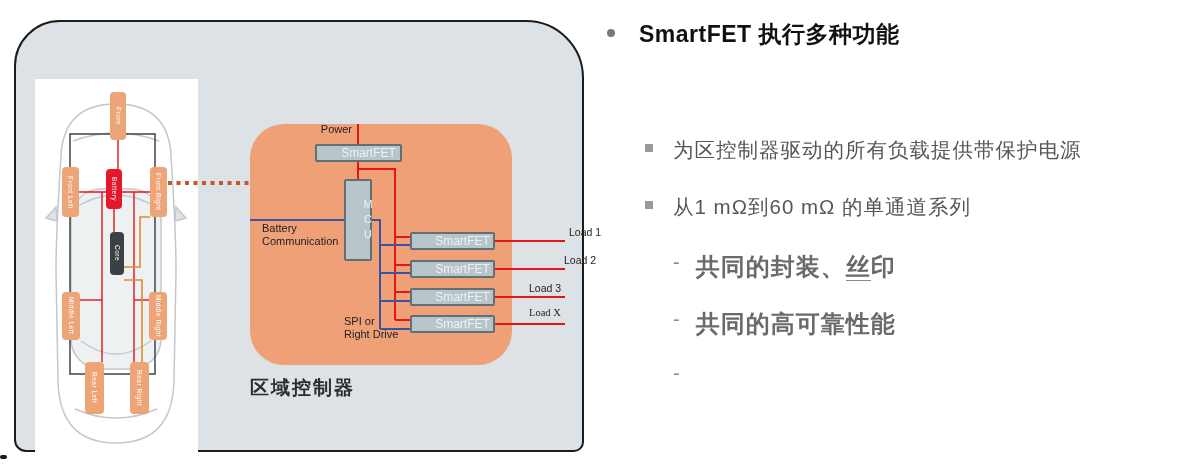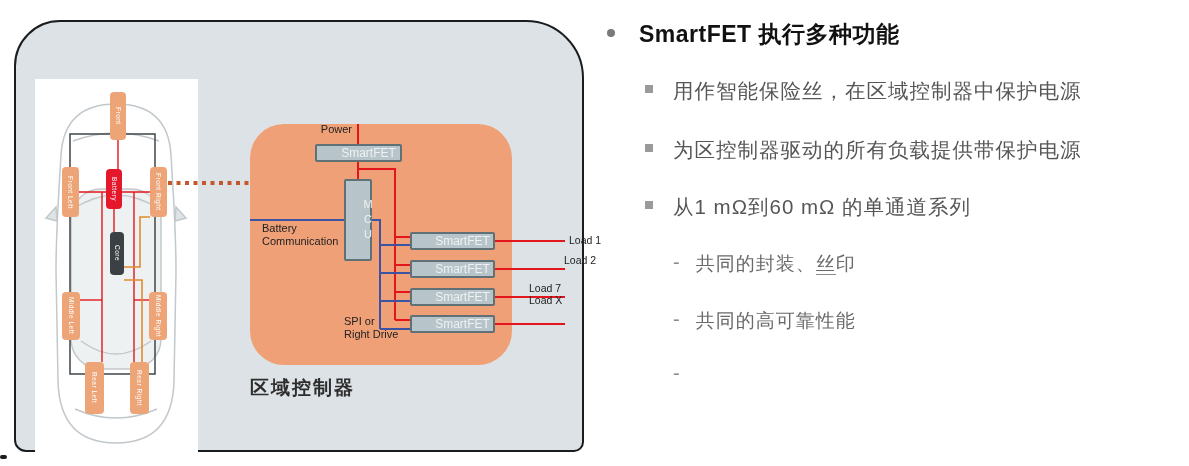--- a/index.html
+++ b/index.html
@@ -48,21 +48,21 @@
   .t-row{position:absolute;left:607px;top:19px;display:flex;align-items:flex-start;white-space:nowrap;}
   .dot{width:8px;height:8px;border-radius:50%;background:#7a7a7a;margin:10px 24px 0 0;flex:none;}
   .title{font-size:23px;font-weight:bold;color:var(--title-text);letter-spacing:.5px;}
 
   .b-row{position:absolute;left:645px;display:flex;align-items:flex-start;white-space:nowrap;}
   .sq{width:8px;height:8px;background:#9a9a9a;margin:8px 20px 0 0;flex:none;}
   .b-text{font-size:20.5px;color:var(--body-text);letter-spacing:1px;}
 
   .s-row{position:absolute;left:673px;display:flex;align-items:flex-start;white-space:nowrap;}
   .dash{font-size:20px;color:#8a8a8a;margin-right:16px;flex:none;}
-  .s-text{font-size:19px;color:var(--sub-text);letter-spacing:1px;}
+  .s-text{font-size:24px;color:var(--sub-text);letter-spacing:1px;font-weight:bold;}
   .u{border-bottom:1.5px solid #8a8a8a;}
 
   .speck{position:absolute;left:0;top:455px;width:7px;height:4px;background:#1b1c1e;border-radius:2px;}
 </style>
 </head>
 <body>
 
 <div class="stage">
 
   <div class="panel">
@@ -148,42 +148,38 @@
     <div class="dlabel" style="left:246px;top:200px;">
       <div>Battery</div>
       <div>Communication</div>
     </div>
 
     <div class="chip" style="left:394px;top:210px;width:85px;height:18px;">SmartFET</div>
     <div class="chip" style="left:394px;top:238px;width:85px;height:18px;">SmartFET</div>
     <div class="chip" style="left:394px;top:266px;width:85px;height:18px;">SmartFET</div>
     <div class="chip" style="left:394px;top:293px;width:85px;height:18px;">SmartFET</div>
 
-    <div class="loadlabel" style="left:513px;top:212px;padding-left:40px;">Load 1</div>
+    <div class="loadlabel" style="left:513px;top:204px;padding-left:40px;">Load 1</div>
     <div class="loadlabel" style="left:513px;top:232px;padding-left:35px;">Load 2</div>
-    <div class="loadlabel" style="left:513px;top:260px;">Load 7</div>
-    <div class="loadlabel" style="left:513px;top:272px;">Load X</div>
+    <div class="loadlabel" style="left:513px;top:260px;">Load 3</div>
+    <div class="loadlabel" style="left:513px;top:285px;font-family:Liberation Serif, serif;">Load X</div>
 
     <div class="dlabel" style="left:328px;top:293px;">
       <div>SPI or</div>
       <div>Right Drive</div>
     </div>
 
     <div class="caption">区域控制器</div>
   </div>
 
   <div class="t-row">
     <span class="dot"></span>
     <span class="title">SmartFET 执行多种功能</span>
   </div>
 
-  <div class="b-row" style="top:77px;">
-    <span class="sq"></span>
-    <span class="b-text">用作智能保险丝，在区域控制器中保护电源</span>
-  </div>
   <div class="b-row" style="top:136px;">
     <span class="sq"></span>
     <span class="b-text">为区控制器驱动的所有负载提供带保护电源</span>
   </div>
   <div class="b-row" style="top:193px;">
     <span class="sq"></span>
     <span class="b-text">从1 mΩ到60 mΩ 的单通道系列</span>
   </div>
 
   <div class="s-row" style="top:251px;">

